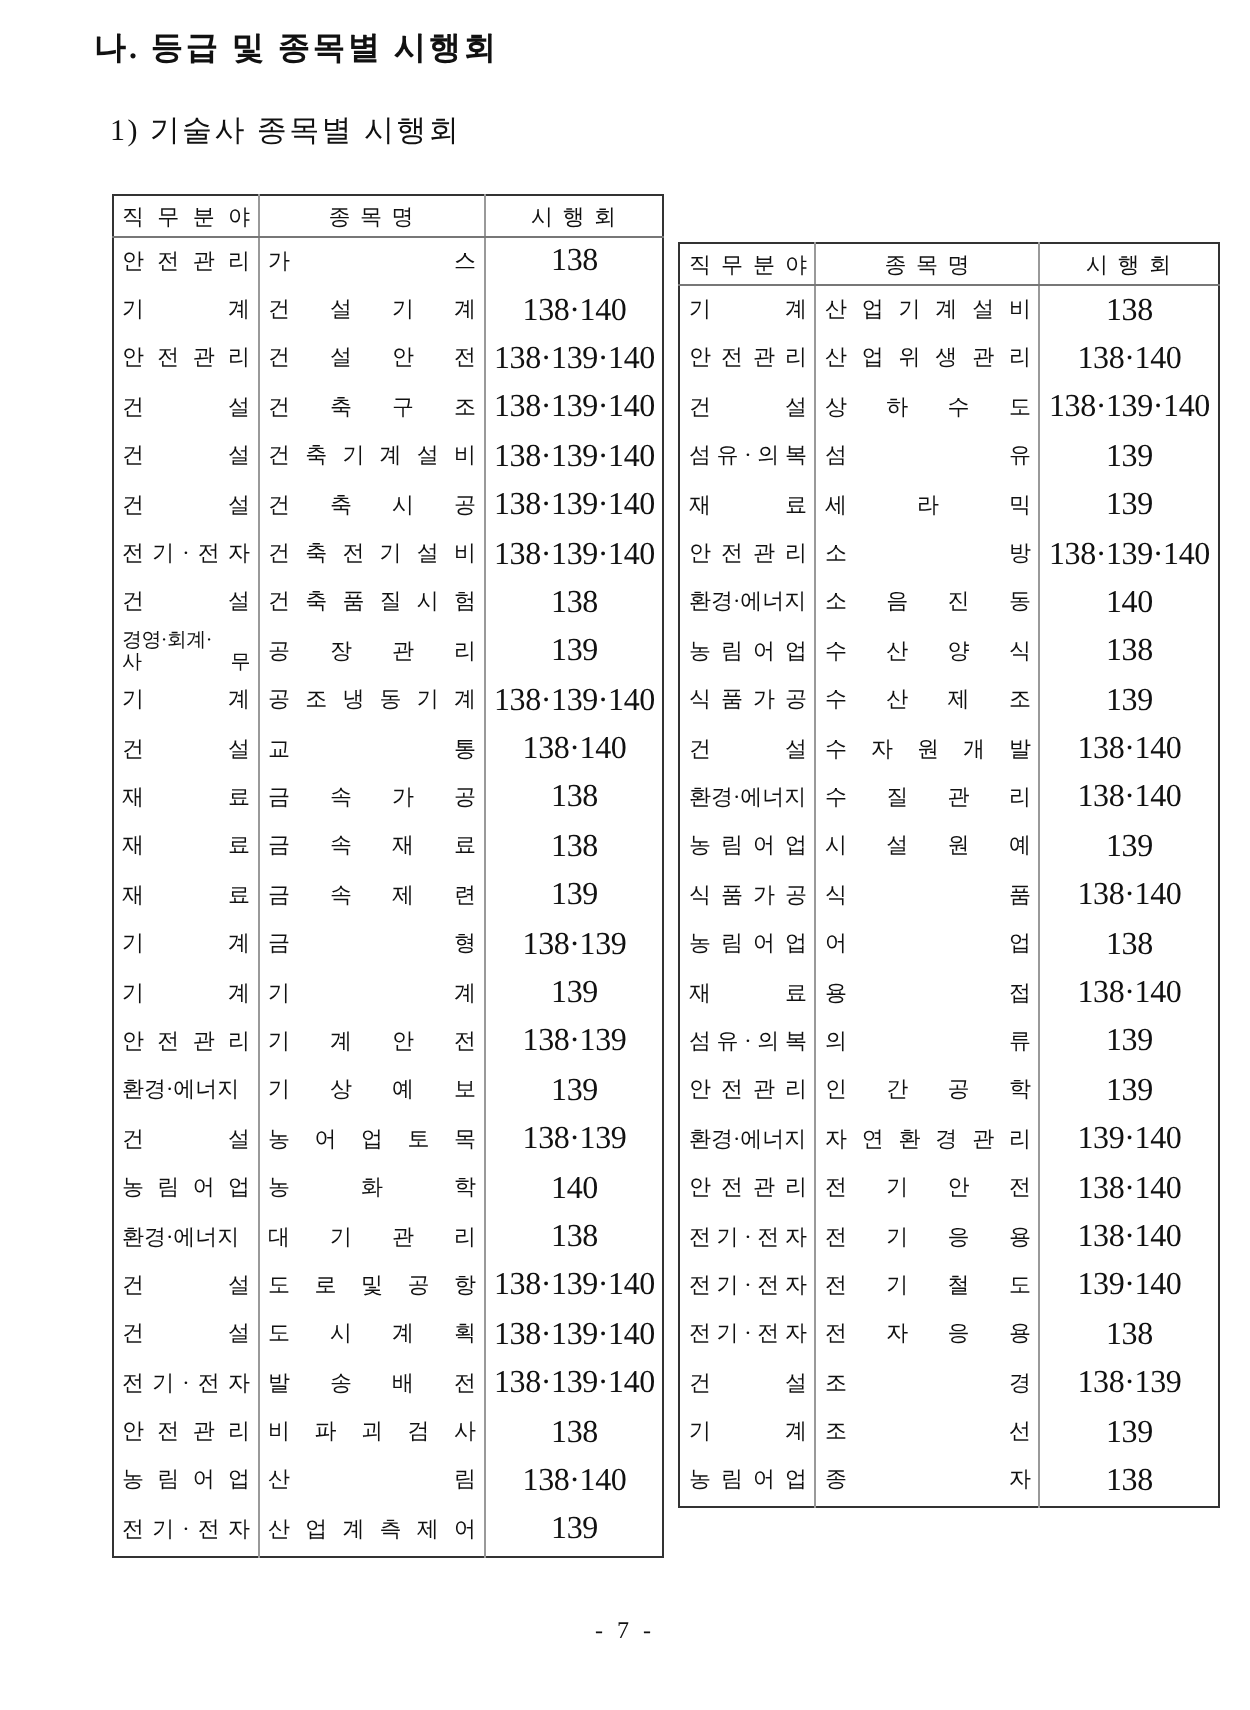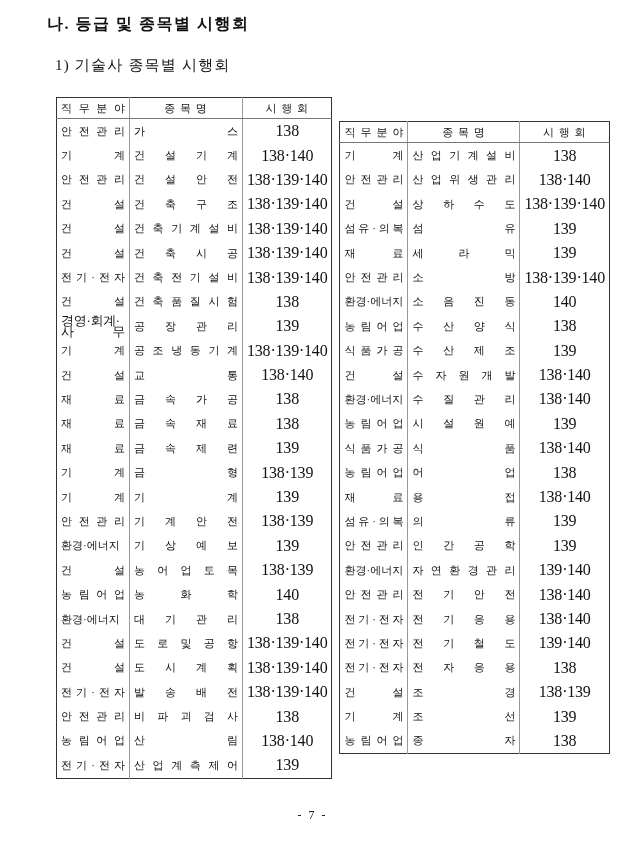--- a/index.html
+++ b/index.html
@@ -82,21 +82,21 @@
     line-height: 13px;
   }
   .cell-session {
     text-align: center;
     font-size: 16px;
     letter-spacing: -0.2px;
     white-space: nowrap;
     padding: 0 1px;
   }
   .two-line {
-    font-size: 13px;
+    font-size: 10px;
     line-height: 11px;
     letter-spacing: -0.3px;
     padding: 0 2px;
     margin-top: 30px;
   }
   .page-number {
     position: absolute;
     left: 0;
     width: 100%;
     top: 808px;

